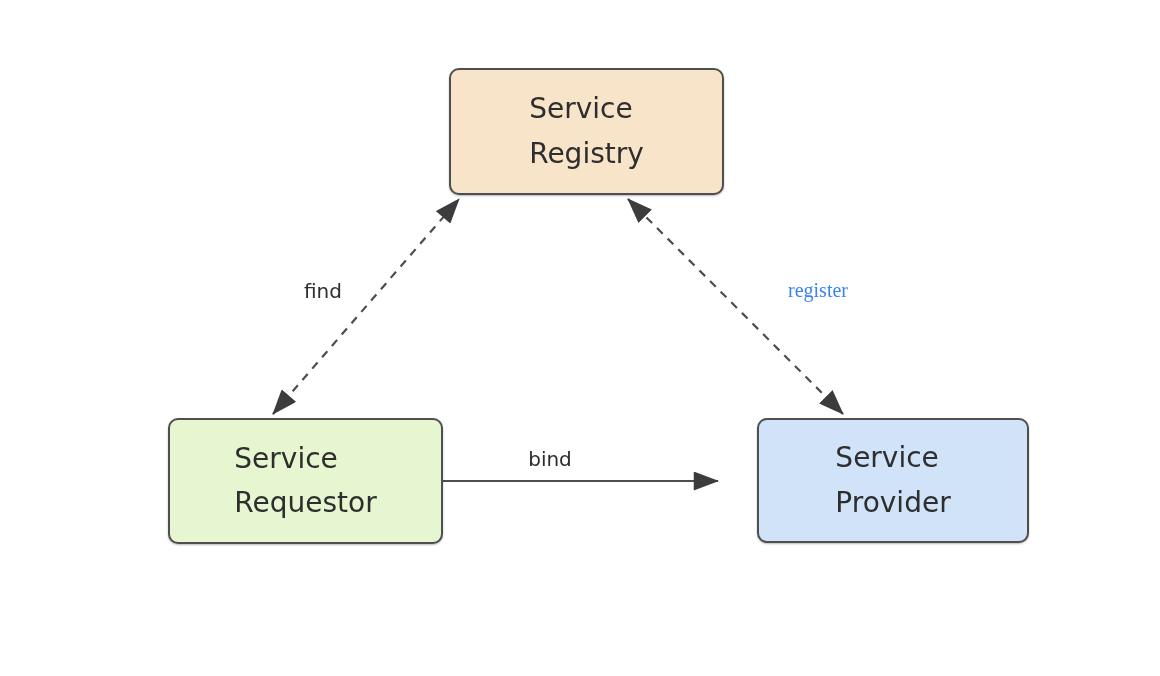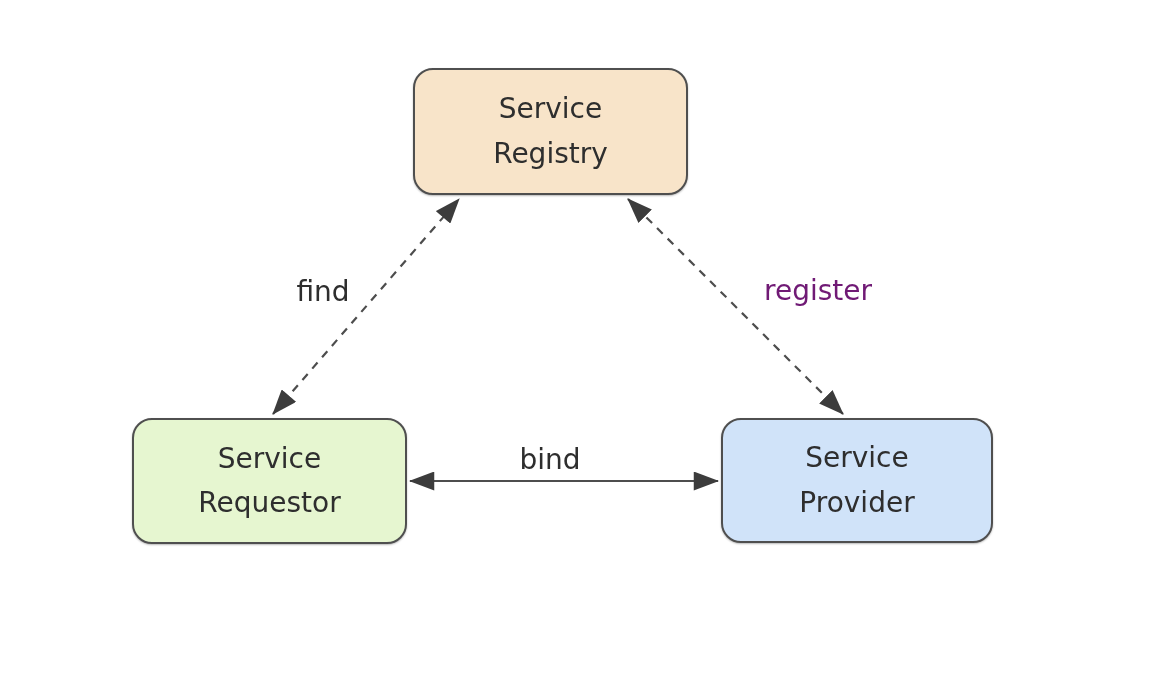--- a/index.html
+++ b/index.html
@@ -28,36 +28,36 @@
   }
   .edge-line.dashed {
     stroke-dasharray: 8 7;
   }
   .node {
     position: absolute;
     box-sizing: border-box;
     display: flex;
     align-items: center;
     justify-content: center;
-    text-align: center;
     border: 2.5px solid #4f4f4f;
-    border-radius: 20px;
+    border-radius: 10px;
     font-size: 28px;
     line-height: 1.58;
     color: #2e2e2e;
     white-space: pre-line;
     box-shadow: 0 1px 2px rgba(0,0,0,0.28);
+    margin-left: 36px;
   }
   #node-registry  { left: 413px; top: 68px;  width: 275px; height: 127px; }
   #node-requestor { left: 132px; top: 418px; width: 275px; height: 126px; }
   #node-provider  { left: 721px; top: 418px; width: 272px; height: 125px; }
   .edge-label {
     position: absolute;
     transform: translate(-50%, -50%);
-    font-size: 28px;
+    font-size: 20px;
     color: #2e2e2e;
     white-space: nowrap;
   }
   #label-find     { left: 323px; top: 291px; }
   #label-register { left: 818px; top: 290px; }
   #label-bind     { left: 550px; top: 459px; }
 </style>
 </head>
 <body>
 
@@ -81,17 +81,17 @@
 Registry</div>
 
   <div class="node" id="node-requestor" style="background-color: rgb(230, 246, 208); border-color: rgb(79, 79, 79);">Service
 Requestor</div>
 
   <div class="node" id="node-provider" style="background-color: rgb(208, 227, 249); border-color: rgb(79, 79, 79);">Service
 Provider</div>
 
   <div class="edge-label" id="label-find" style="color: rgb(46, 46, 46);">find</div>
 
-  <div class="edge-label" id="label-register" style="color: #701a75;">register</div>
+  <div class="edge-label" id="label-register" style="color: #3b82f6; font-family: Liberation Serif, serif;">register</div>
 
   <div class="edge-label" id="label-bind" style="color: rgb(46, 46, 46);">bind</div>
 
 </div>
 
 </body></html>

